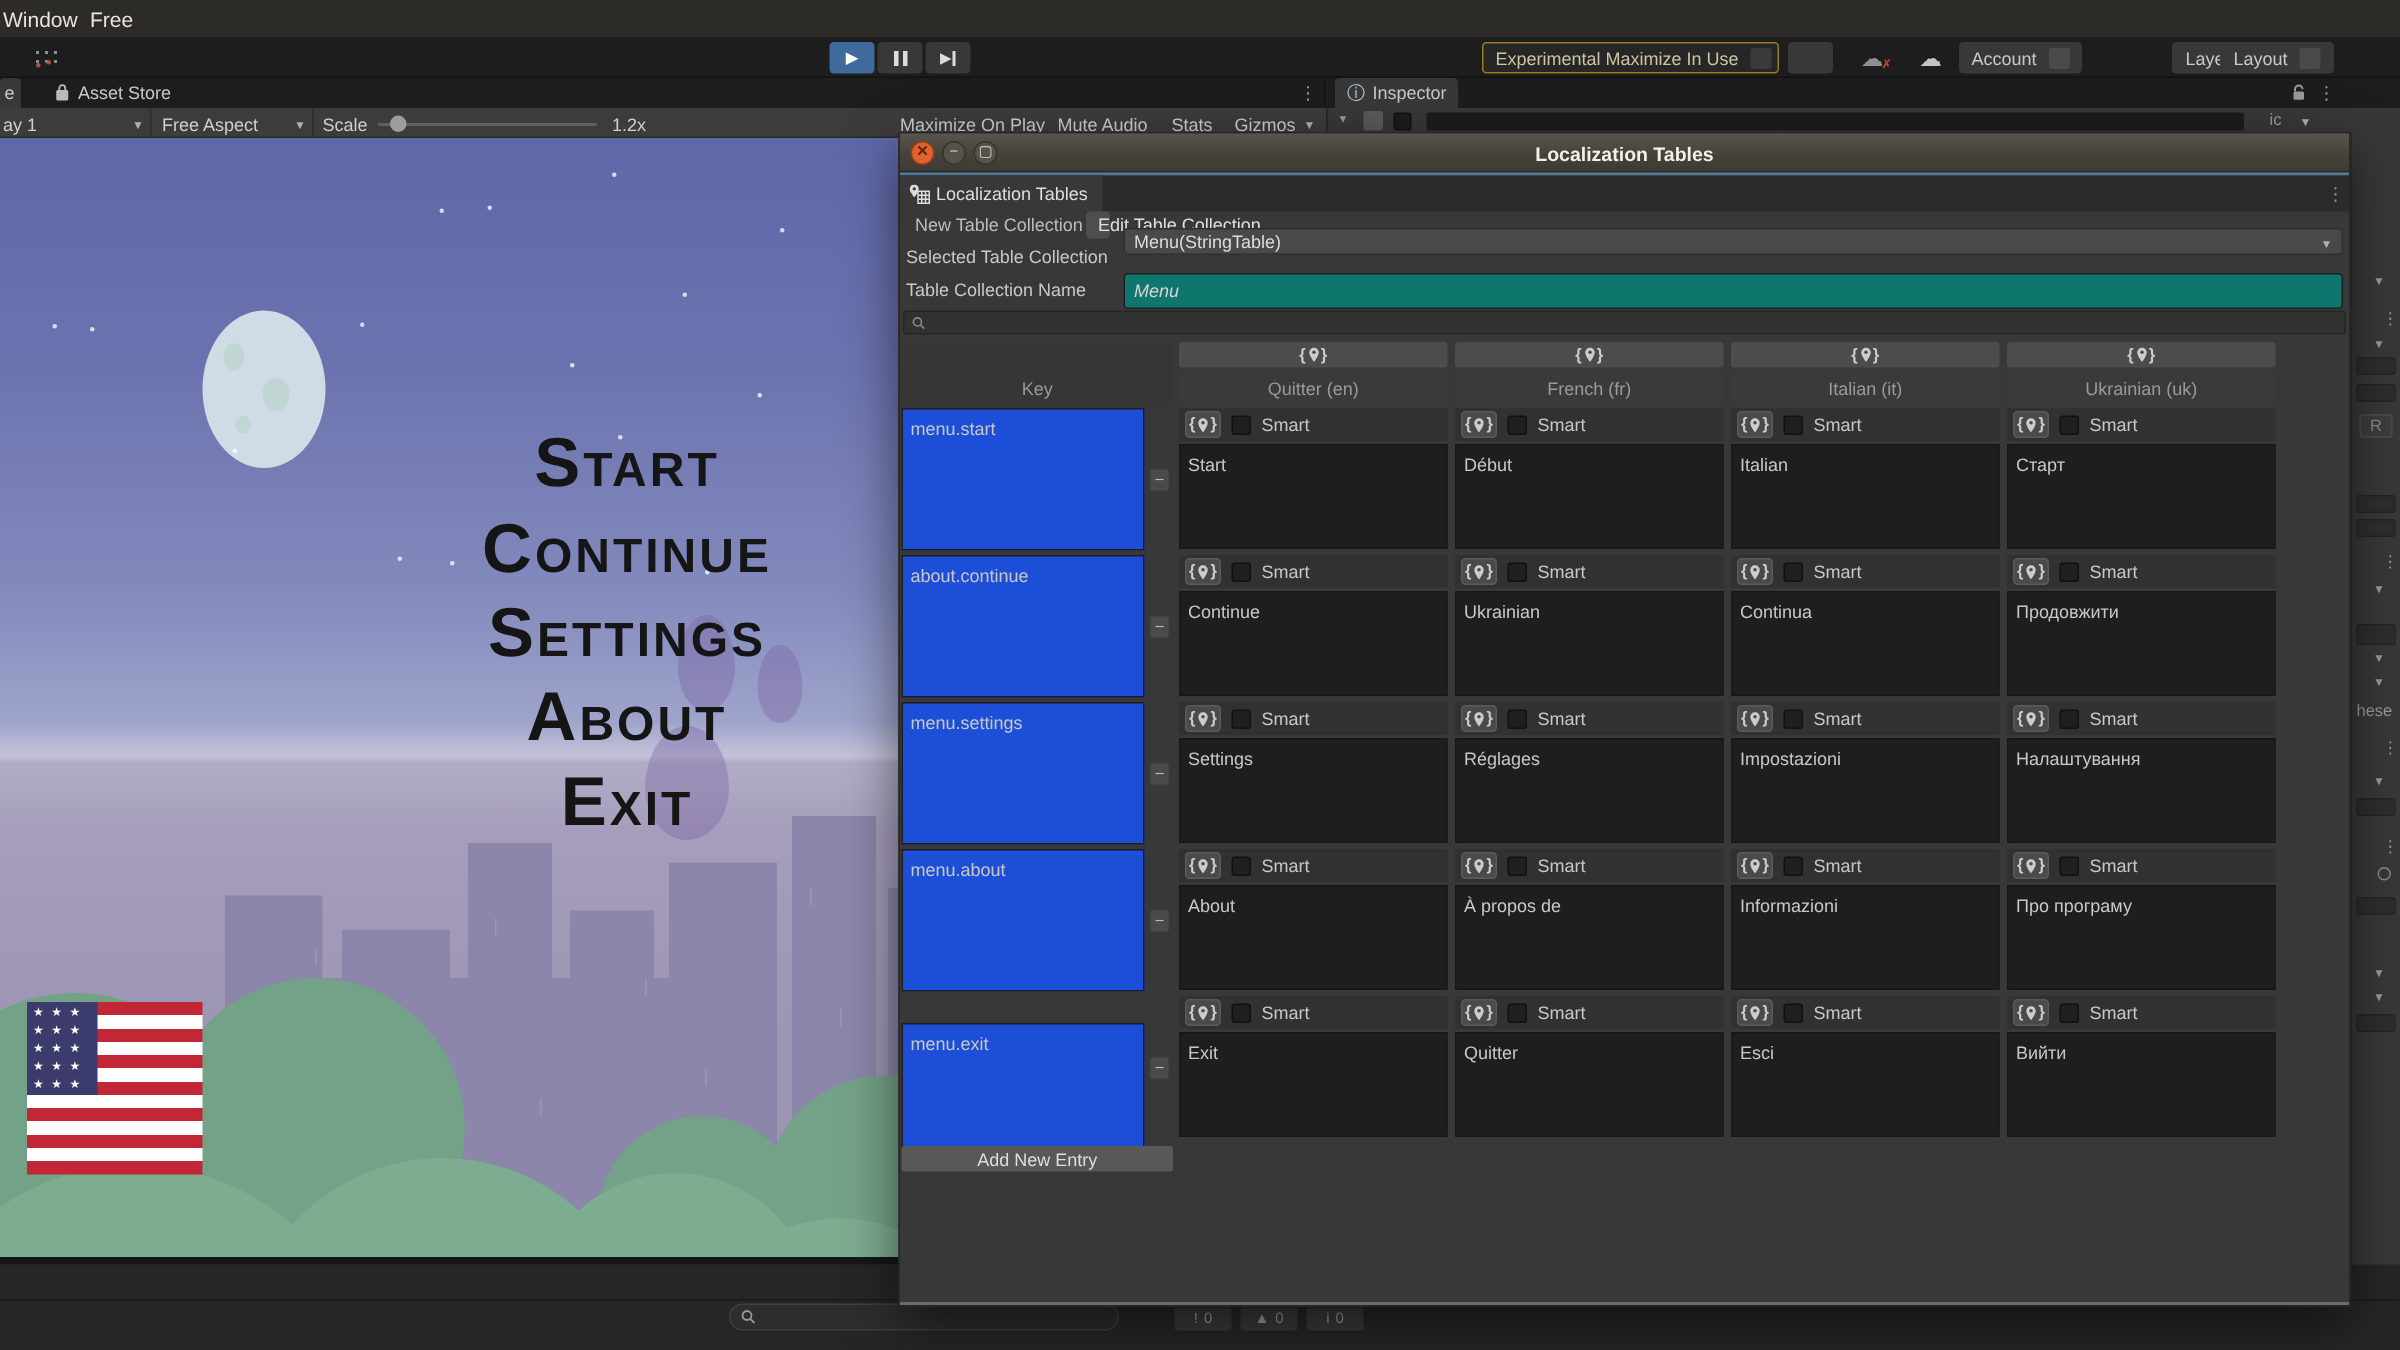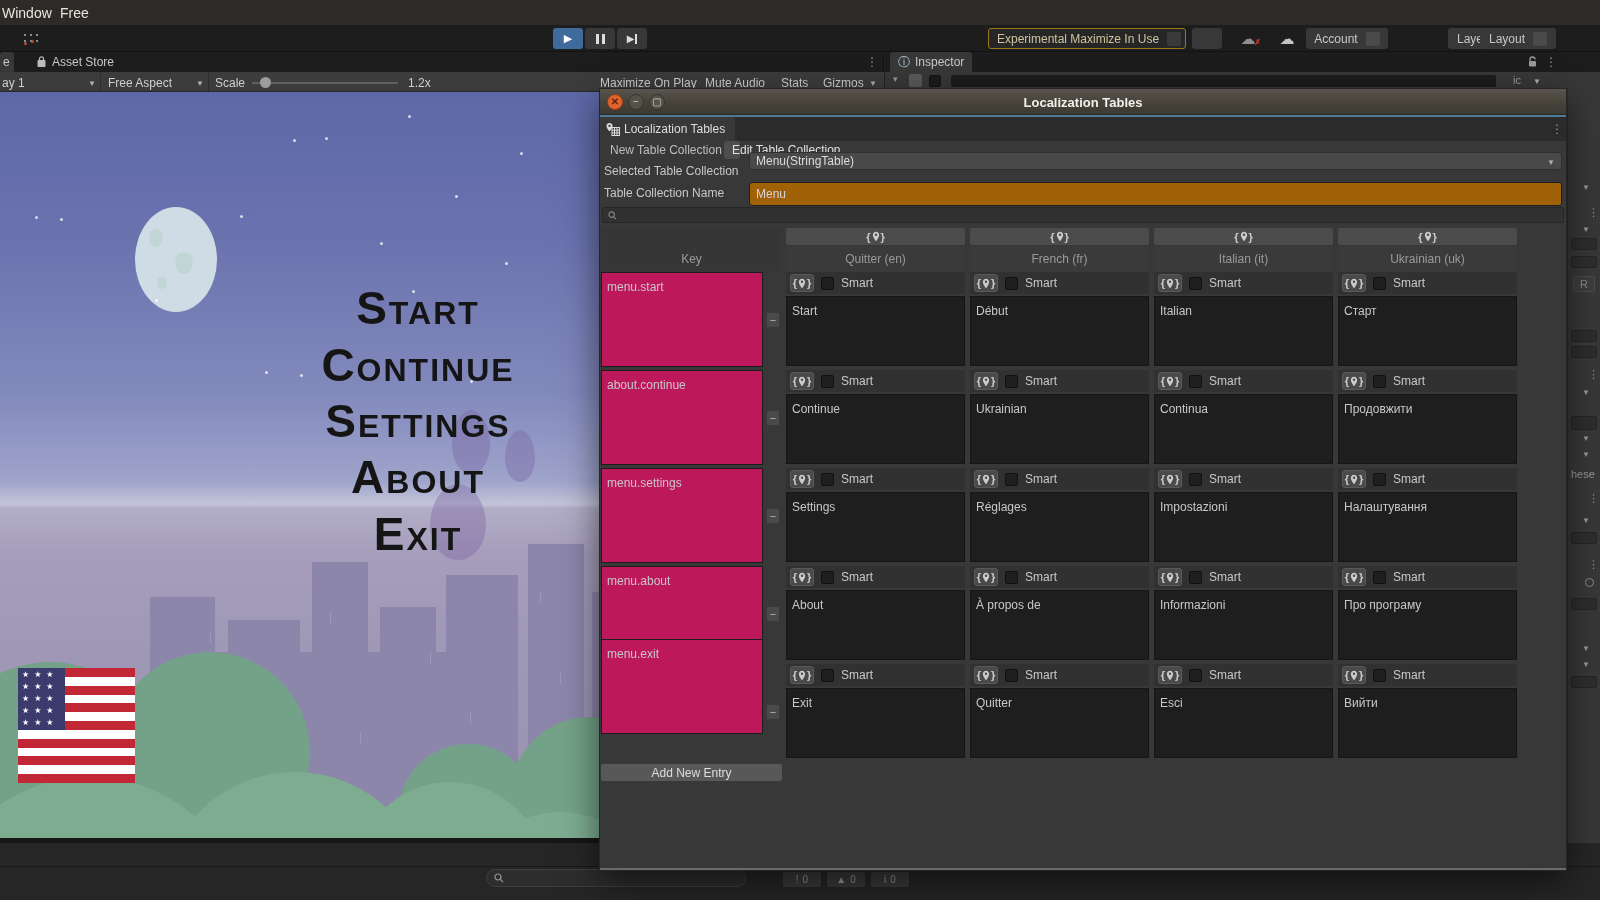--- a/index.html
+++ b/index.html
@@ -88,28 +88,28 @@
             border:1px solid #36342e; color:#d9d5cd; font-size:10px; line-height:14px; text-align:center; }
   #win-close { background:#e0622e; border-color:#9a3d14; color:#5e2508; font-weight:700; }
   #loc-focusline { position:absolute; left:0; top:26px; width:100%; height:2px; background:#4f7a97; }
   #loc-tabbar { position:absolute; left:0; top:28px; width:100%; height:24px; background:#2b2b2b; }
   #loc-tab { position:absolute; left:0; top:0; height:24px; background:#383838; display:flex; align-items:center; padding:0 10px 0 6px; gap:4px; }
   .meta-braces { color:#cccccc; font-size:11px; font-weight:700; display:inline-flex; align-items:center; gap:1px; }
   #loc-controls .txt { position:absolute; }
   .ctl-btn { position:absolute; height:18px; display:flex; align-items:center; padding:0 8px; border-radius:3px; }
   .dropdown { position:absolute; height:18px; background:#494949; border:1px solid #303030; border-radius:3px;
               display:flex; align-items:center; padding:0 6px; }
-  .field { position:absolute; height:24px; background:#a16207; border:1px solid #1e1e1e; border-radius:3px;
-           display:flex; align-items:center; padding:0 6px; }
+  .field { position:absolute; height:24px; background:#0f766e; border:1px solid #1e1e1e; border-radius:3px;
+           display:flex; align-items:center; padding:0 6px;font-style:italic; }
   #loc-search { position:absolute; left:2px; top:118px; width:962px; height:16px; background:#313131;
                 border:1px solid #262626; border-radius:2px; display:flex; align-items:center; padding-left:5px; }
   .hdr-top { position:absolute; height:17px; background:#4c4c4c; border-radius:2px; display:flex; align-items:center; justify-content:center; }
   .hdr-name { position:absolute; height:24px; background:#3a3a3a; display:flex; align-items:center; justify-content:center; }
   .key-hdr { position:absolute; background:#363636; display:flex; align-items:flex-end; justify-content:center; padding-bottom:6px; }
-  .key-cell { position:absolute; background:#be185d; border:1px solid #1d1d1d; padding:4px 5px; }
+  .key-cell { position:absolute; background:#1d4ed8; border:1px solid #1d1d1d; padding:4px 5px; }
   .minus-btn { position:absolute; width:14px; height:16px; background:#4a4a4a; border:1px solid #3a3a3a; border-radius:2px;
                color:#bbb; font-size:11px; line-height:14px; text-align:center; }
   .smart-bar { position:absolute; height:22px; background:#313131; display:flex; align-items:center; gap:7px; padding-left:4px; }
   .meta-btn { width:24px; height:18px; background:#4a4a4a; border:1px solid #5a5a5a; border-radius:3px;
               display:flex; align-items:center; justify-content:center; }
   .chk { width:13px; height:13px; background:#1f1f1f; border:1px solid #111; border-radius:2px; }
   .cell-ta { position:absolute; background:#1e1e1e; border:1px solid #161616; padding:4px 5px; }
   #add-entry { position:absolute; left:1px; top:675px; width:181px; height:17px; background:#585858;
                display:flex; align-items:center; justify-content:center; border-radius:2px; }
   #loc-bottom-border { position:absolute; left:0; bottom:0; width:100%; height:2px; background:#6a6a6a; }
@@ -598,21 +598,21 @@
         <span class="meta-btn">
           <span class="meta-braces">{<svg width="8" height="11" viewBox="0 0 10 14">
               <path d="M5 1C2.8 1 1 2.8 1 5c0 3 4 8 4 8s4-5 4-8C9 2.8 7.2 1 5 1z" fill="#ccc"></path>
               <circle cx="5" cy="4.8" r="1.5" fill="#4a4a4a"></circle>
             </svg>}</span>
         </span>
         <span class="chk"></span>
         <span class="txt">Smart</span>
       </div>
       <div style="position:absolute;left:738px;top:501px;width:179px;height:70px;" class="cell-ta"><span class="txt">Про програму</span></div>
-      <div style="position:absolute;left:1px;top:550px;width:162px;height:95px;" class="key-cell"><span class="txt">menu.exit</span></div>
+      <div style="position:absolute;left:1px;top:593px;width:162px;height:95px;" class="key-cell"><span class="txt">menu.exit</span></div>
       <div style="position:absolute;left:166px;top:615px;" class="minus-btn">−</div>
       <div style="position:absolute;left:186px;top:575px;width:179px;height:22px;" class="smart-bar">
         <span class="meta-btn">
           <span class="meta-braces">{<svg width="8" height="11" viewBox="0 0 10 14">
               <path d="M5 1C2.8 1 1 2.8 1 5c0 3 4 8 4 8s4-5 4-8C9 2.8 7.2 1 5 1z" fill="#ccc"></path>
               <circle cx="5" cy="4.8" r="1.5" fill="#4a4a4a"></circle>
             </svg>}</span>
         </span>
         <span class="chk"></span>
         <span class="txt">Smart</span>

